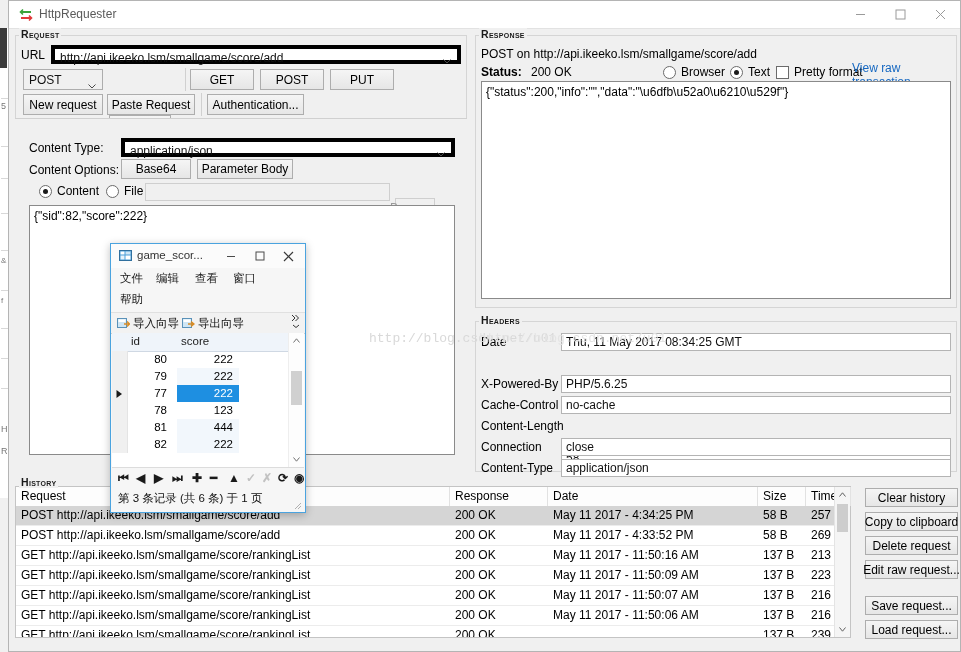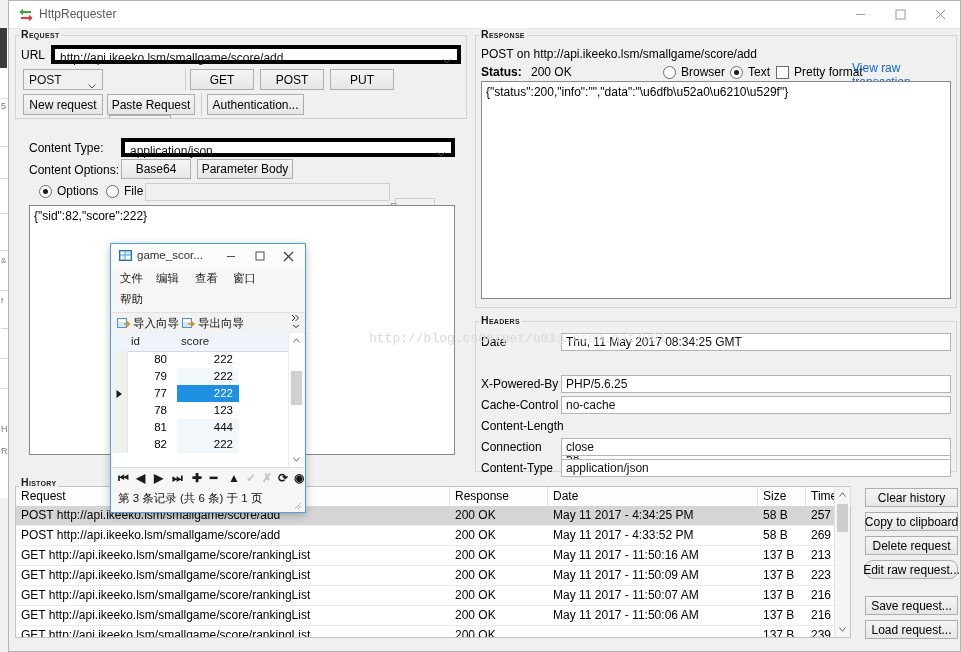--- a/index.html
+++ b/index.html
@@ -295,21 +295,21 @@
               <path d="M0.5 0.5 L4 4 L7.5 0.5" fill="none" stroke="#4a4a4a" stroke-width="1"></path>
             </svg>
         </span>
       </div>
 
       <span class="lbl" style="left:14px; top:44px;">Content Options:</span>
       <div class="btn" style="left:106px; top:40px; width:70px; height:20px;">Base64</div>
       <div class="btn" style="left:182px; top:40px; width:96px; height:20px;">Parameter Body</div>
 
       <div class="radio on" style="left:24px; top:66px;"></div>
-      <span class="lbl" style="left:42px; top:65px;">Options</span>
+      <span class="lbl" style="left:42px; top:65px;">Content</span>
       <div class="radio" style="left:91px; top:66px;"></div>
       <span class="lbl" style="left:109px; top:65px;">File</span>
       <div class="tf disabled" style="left:130px; top:64px; width:245px; height:18px;"></div>
       <div class="btn disabled" style="left:380px; top:63px; width:40px; height:20px;margin-top:16px;">Browse...</div>
 
       <div class="textarea" style="left:14px; top:86px; width:426px; height:250px;">{"sid":82,"score":222}</div>
     </div>
 
     <div class="watermark">http://blog.csdn.net/u01</div>
 
@@ -446,21 +446,21 @@
                 <path d="M0.5 0.5 L3.5 4.2 L6.5 0.5" fill="none" stroke="#606060" stroke-width="1"></path>
               </svg>
           </div>
           <div class="thumb" style="top:17px; height:28px;"></div>
         </div>
       </div>
 
       <div class="btn" style="left:850px; top:12px;  width:93px; height:19px;">Clear history</div>
       <div class="btn" style="left:850px; top:36px;  width:93px; height:19px;">Copy to clipboard</div>
       <div class="btn" style="left:850px; top:60px;  width:93px; height:19px;">Delete request</div>
-      <div class="btn" style="left:850px; top:84px;  width:93px; height:19px;border-radius:8px;">Edit raw request...</div>
+      <div class="btn" style="left:850px; top:84px;  width:93px; height:19px;">Edit raw request...</div>
       <div class="btn" style="left:850px; top:120px; width:93px; height:19px;">Save request...</div>
       <div class="btn" style="left:850px; top:144px; width:93px; height:19px;">Load request...</div>
     </div>
 
   </div>
 
   <div class="nav-window">
 
     <div class="nav-title">
       <span class="nt-icon">

